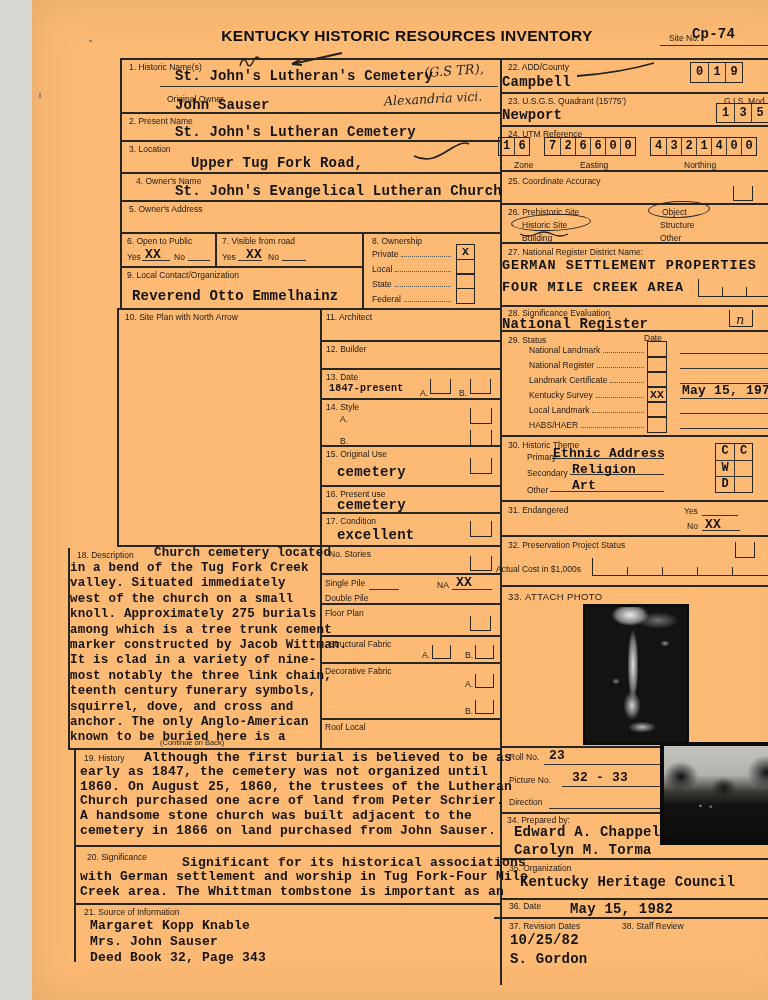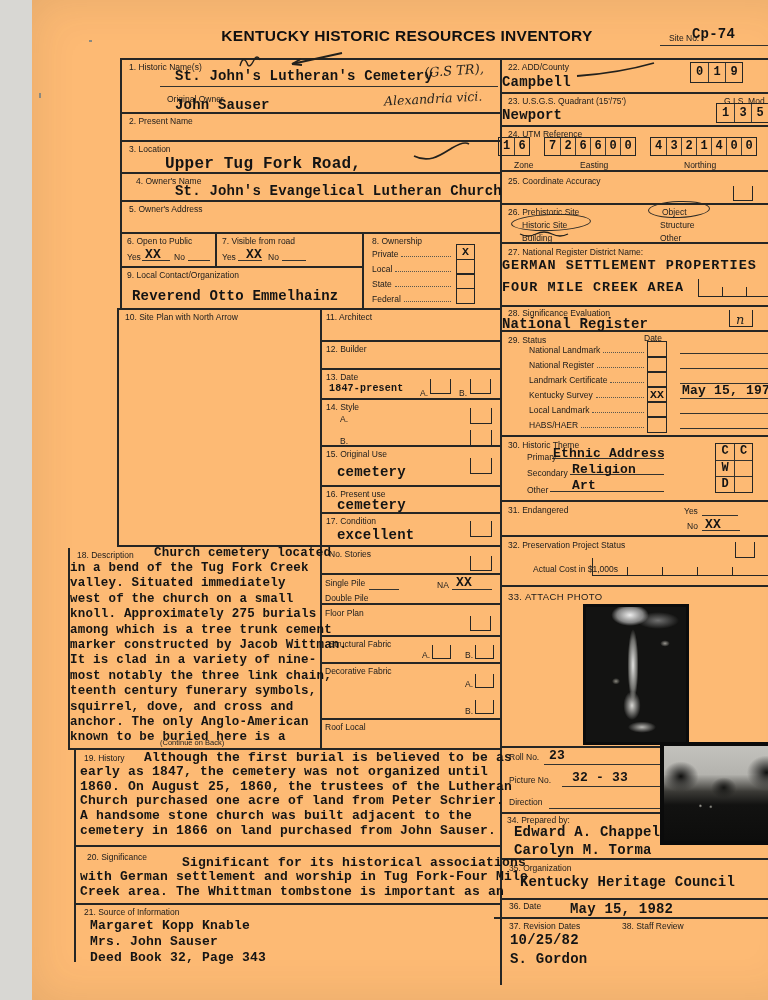--- a/index.html
+++ b/index.html
@@ -133,22 +133,23 @@
   <svg class="anno" style="left:198px;top:48px" width="125" height="24">
     <path d="M10,18 q3,-11 7,-3 q2,7 7,-3 q3,-6 6,0" fill="none" stroke="#23211c" stroke-width="1.4"></path>
     <path d="M112,5 L62,16" fill="none" stroke="#23211c" stroke-width="2"></path>
     <path d="M62,16 l9,-5 M62,16 l10,1" fill="none" stroke="#23211c" stroke-width="1.8"></path>
   </svg>
   <div class="lbl" style="left:135px;top:94px">Original Owner</div>
   <div class="type" style="left:143px;top:97px;font-size:14px">John Sauser</div>
   <div class="hw" style="left:352px;top:91px;font-size:12.5px;transform:rotate(-3deg)">Alexandria vici.</div>
 
   <div class="lbl" style="left:97px;top:116px">2. Present Name</div>
+  <div class="type" style="left:143px;top:124px;font-size:14px">St. John's Lutheran Cemetery</div>
   <div class="lbl" style="left:97px;top:144px">3. Location</div>
-  <div class="type" style="left:133px;top:155px;font-size:16px">Upper Tug Fork Road,</div>
+  <div class="type" style="left:159px;top:155px;font-size:14px">Upper Tug Fork Road,</div>
   <svg class="anno" style="left:378px;top:140px" width="62" height="24">
     <path d="M4,16 C20,24 32,14 42,8 S56,2 59,4" fill="none" stroke="#23211c" stroke-width="1.7"></path>
   </svg>
   <div class="lbl" style="left:104px;top:176px">4. Owner's Name</div>
   <div class="type" style="left:143px;top:183px;font-size:14px">St. John's Evangelical Lutheran Church</div>
   <div class="lbl" style="left:97px;top:204px">5. Owner's Address</div>
 
   <div class="lbl" style="left:95px;top:236px">6. Open to Public</div>
   <div class="lbl" style="left:95px;top:252px">Yes</div>
   <div class="type t13" style="left:113px;top:247px">XX</div>
@@ -402,21 +403,21 @@
   </div>
 
   <div class="lbl" style="left:476px;top:505px">31. Endangered</div>
   <div class="lbl" style="left:652px;top:506px">Yes</div>
   <div class="ul" style="left:670px;top:515px;width:36px"></div>
   <div class="lbl" style="left:655px;top:521px">No</div>
   <div class="type t13" style="left:673px;top:517px">XX</div>
   <div class="ul" style="left:670px;top:530px;width:38px"></div>
   <div class="lbl" style="left:476px;top:540px">32. Preservation Project Status</div>
   <div class="ubox" style="left:703px;top:542px;width:20px;height:16px"></div>
-  <div class="lbl" style="left:501px;top:564px">Actual Cost in $1,000s</div>
+  <div class="lbl" style="left:464px;top:564px">Actual Cost in $1,000s</div>
   <div class="ubox" style="left:560px;top:558px;width:178px;height:18px"></div>
   <div class="tick" style="left:595px;top:567px;height:9px"></div>
   <div class="tick" style="left:630px;top:567px;height:9px"></div>
   <div class="tick" style="left:665px;top:567px;height:9px"></div>
   <div class="tick" style="left:700px;top:567px;height:9px"></div>
 
   <div class="lbl" style="left:476px;top:591px;font-size:9.5px;letter-spacing:.4px">33. ATTACH PHOTO</div>
   <div id="photo1"></div>
   <div id="photo2"></div>
   <div class="lbl" style="left:477px;top:752px">Roll No.</div>

